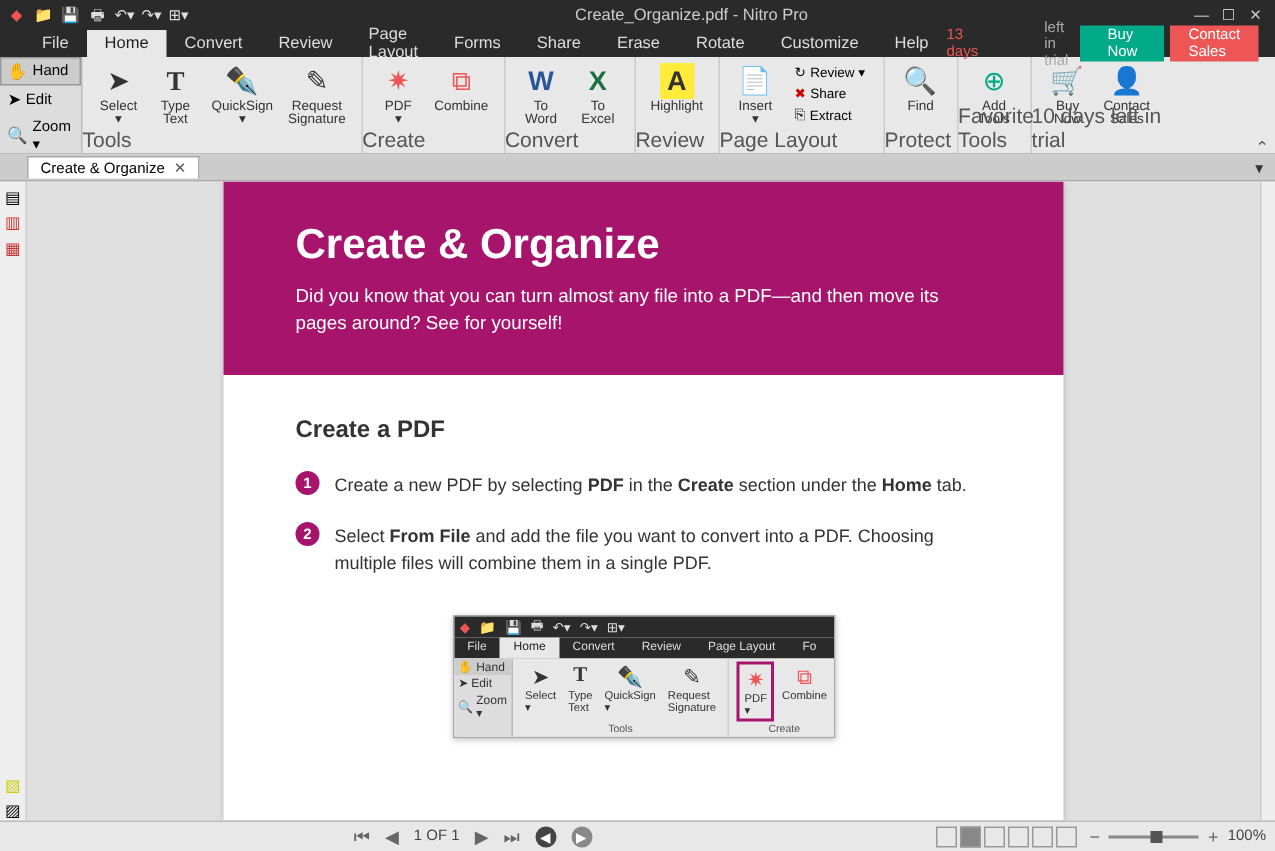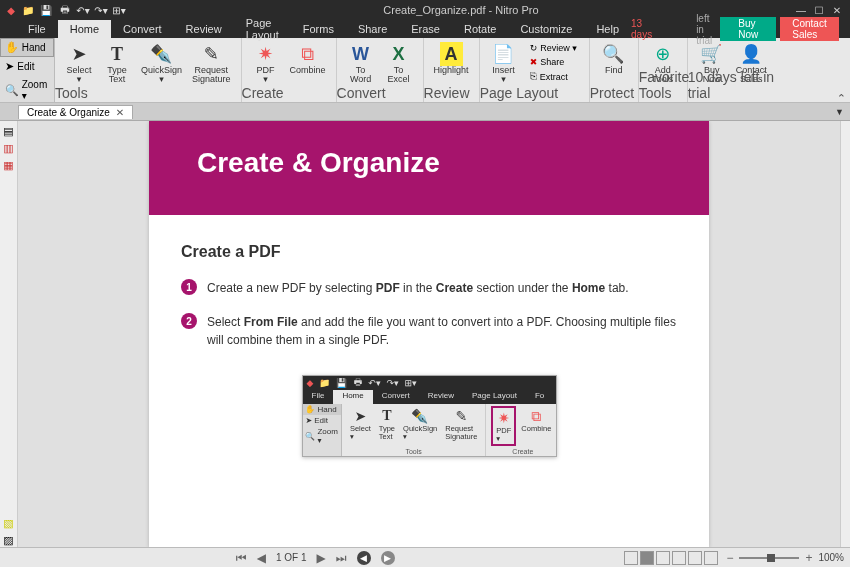--- a/index.html
+++ b/index.html
@@ -35,21 +35,21 @@
 .doctab { background: #fff; border: 1px solid #aaa; border-bottom: none; padding: 1px 8px; font-size: 10px; display: flex; align-items: center; gap: 6px; }
 .doctab .tclose { cursor: pointer; color: #555; }
 .doctab-dropdown { margin-left: auto; margin-right: 6px; color: #333; font-size: 9px; cursor: pointer; }
 .sidebar { position: absolute; left: 0; top: 121px; bottom: 20px; width: 18px; background: #eee; border-right: 1px solid #ccc; display: flex; flex-direction: column; align-items: center; padding-top: 4px; gap: 4px; font-size: 11px; }
 .sidebar .sicon { cursor: pointer; }
 .canvas { position: absolute; left: 18px; right: 10px; top: 121px; bottom: 20px; background: #e0e0e0; overflow: hidden; display: flex; justify-content: center; }
 .page { width: 560px; background: #fff; box-shadow: 0 1px 4px rgba(0,0,0,.2); }
 .banner { background: #a6146c; color: #fff; padding: 26px 48px; }
 .banner h1 { font-size: 28px; font-weight: 700; margin-bottom: 10px; }
 .banner p { font-size: 12.5px; line-height: 1.4; }
-.content { padding: 28px 32px; color: #333; }
+.content { padding: 28px 48px; color: #333; }
 .content h2 { font-size: 16px; font-weight: 700; color: #333; margin-bottom: 18px; }
 .step { display: flex; gap: 10px; margin-bottom: 16px; font-size: 12px; line-height: 1.5; }
 .bnum { background: #a6146c; color: #fff; border-radius: 50%; width: 16px; height: 16px; min-width: 16px; font-size: 10px; display: flex; align-items: center; justify-content: center; font-weight: bold; }
 .content b { font-weight: 700; }
 .mini { width: 255px; margin: 26px auto 0; border: 1px solid #aaa; box-shadow: 0 1px 4px rgba(0,0,0,.25); }
 .mini-top { height: 14px; background: #2a2a2a; display: flex; align-items: center; padding: 0 4px; gap: 6px; }
 .mini-top .dot { font-size: 9px; color: #ddd; }
 .mini-tabs { height: 14px; background: #2a2a2a; display: flex; font-size: 8px; color: #ddd; }
 .mini-tabs .mt { padding: 1px 9px; }
 .mini-tabs .mt.act { background: #e8e8e8; color: #222; }
@@ -254,20 +254,21 @@
   <span class="sicon" style="color:#c33">▦</span>
   <div style="flex:1"></div>
   <span class="sicon" style="color:#cc0">▧</span>
   <span class="sicon">▨</span>
 </div>
 
 <div class="canvas">
   <div class="page">
     <div class="banner">
       <h1>Create &amp; Organize</h1>
+      <p>Did you know that you can turn almost any file into a PDF—and then move its pages around? See for yourself!</p>
     </div>
     <div class="content">
       <h2>Create a PDF</h2>
       <div class="step">
         <span class="bnum">1</span>
         <p><span>Create a new PDF by selecting </span><b>PDF</b><span> in the </span><b>Create</b><span> section under the </span><b>Home</b><span> tab.</span></p>
       </div>
       <div class="step">
         <span class="bnum">2</span>
         <p><span>Select </span><b>From File</b><span> and add the file you want to convert into a PDF. Choosing multiple files will combine them in a single PDF.</span></p>

